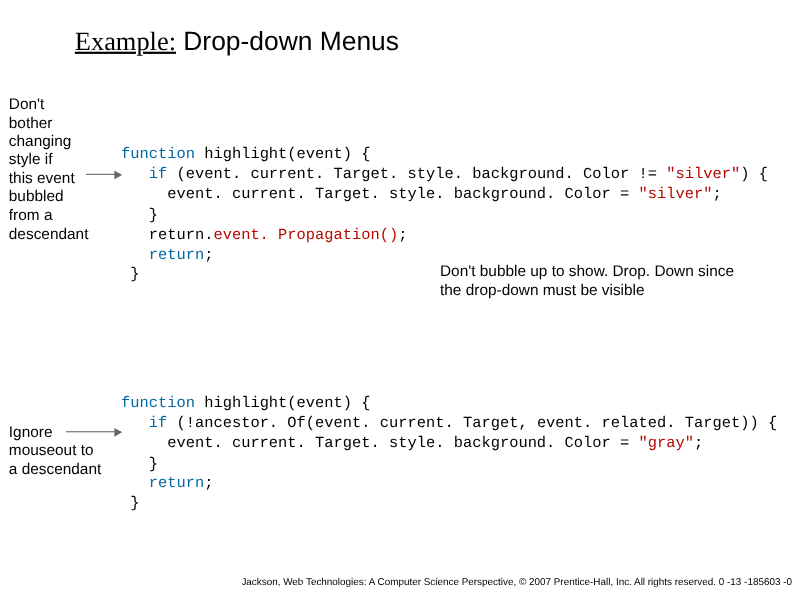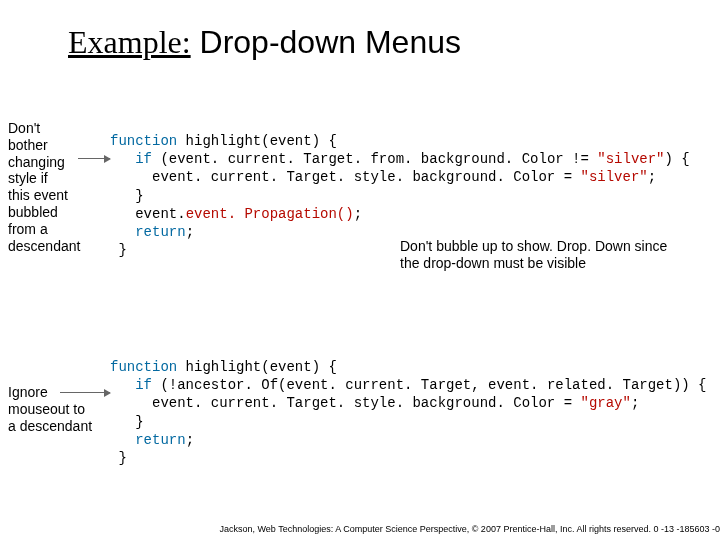--- a/index.html
+++ b/index.html
@@ -1,56 +1,56 @@
 <!DOCTYPE html>
 <html><head>
 <meta charset="utf-8">
 <style>
 *{margin:0;padding:0;box-sizing:border-box}
 body{width:720px;height:540px;background:#fff;font-family:Arial,Helvetica,sans-serif;color:#000;position:relative;overflow:hidden}
-.title{font-size:32px;padding:24px 0 0 68px}
+.title{font-size:24px;padding:24px 0 0 68px}
 .title .ul{text-decoration:underline;font-family:"Times New Roman",serif}
 .annot{font-size:14px;line-height:1.2;position:absolute}
 .code{position:absolute;font-family:"Courier New",monospace;font-size:14px;line-height:1.3;white-space:pre}
 .kw{color:#0369a1}
 .red{color:#b50900}
 .arrow{position:absolute;height:0;border-top:1px solid #666}
 .arrow::after{content:"";position:absolute;right:-1px;top:-4px;border-left:7px solid #666;border-top:4px solid transparent;border-bottom:4px solid transparent}
 .footer{position:absolute;bottom:6px;left:0;right:0;text-align:right;font-size:9px;color:#000}
 </style>
 </head>
 <body>
 
 <div class="title">
   <span class="ul">Example:</span><span> Drop-down Menus</span>
 </div>
 
-<div class="annot" style="left:8px;top:120px;white-space:pre-line">Don't
+<div class="annot" style="left:8px;top:86px;white-space:pre-line">Don't
 bother
 changing
 style if
 this event
 bubbled
 from a
 descendant</div>
 <div class="arrow" style="left:78px;top:158px;width:32px"></div>
 
 <div class="annot" style="left:400px;top:238px;white-space:pre-line">Don't bubble up to show. Drop. Down since
 the drop-down must be visible</div>
 
 <div class="annot" style="left:8px;top:384px;white-space:pre-line">Ignore
 mouseout to
 a descendant</div>
 <div class="arrow" style="left:60px;top:392px;width:50px"></div>
 
 <div class="code" style="left:110px;top:132px"><span class="kw">function</span><span> highlight(event) {</span>
-<span class="kw">   if</span><span> (event. current. Target. from. background. Color != </span><span class="red">"silver"</span><span>) {</span>
+<span class="kw">   if</span><span> (event. current. Target. style. background. Color != </span><span class="red">"silver"</span><span>) {</span>
 <span>     event. current. Target. style. background. Color = </span><span class="red">"silver"</span><span>;</span>
 <span>   }</span>
-<span>   event.</span><span class="red">event. Propagation()</span><span>;</span>
+<span>   return.</span><span class="red">event. Propagation()</span><span>;</span>
 <span class="kw">   return</span><span>;</span>
 <span> }</span></div>
 
 <div class="code" style="left:110px;top:358px"><span class="kw">function</span><span> highlight(event) {</span>
 <span class="kw">   if</span><span> (!ancestor. Of(event. current. Target, event. related. Target)) {</span>
 <span>     event. current. Target. style. background. Color = </span><span class="red">"gray"</span><span>;</span>
 <span>   }</span>
 <span class="kw">   return</span><span>;</span>
 <span> }</span></div>
 

